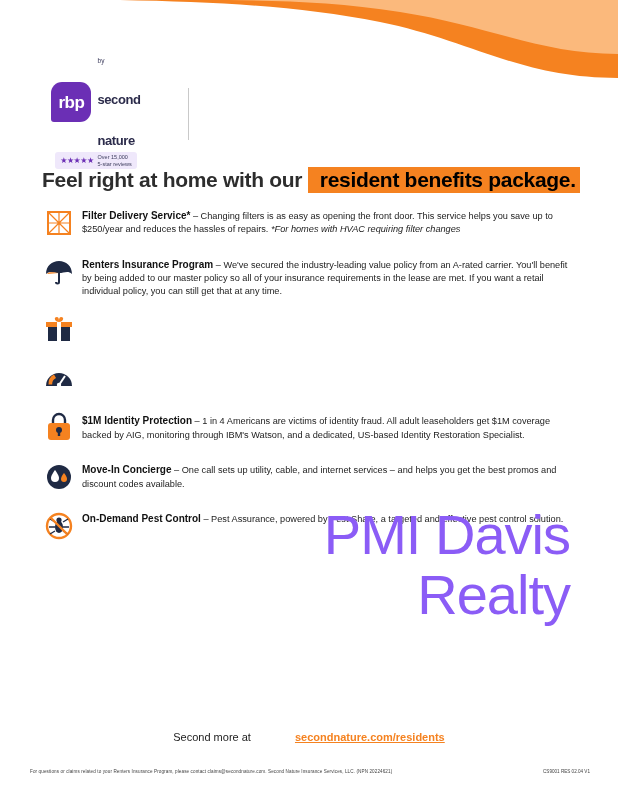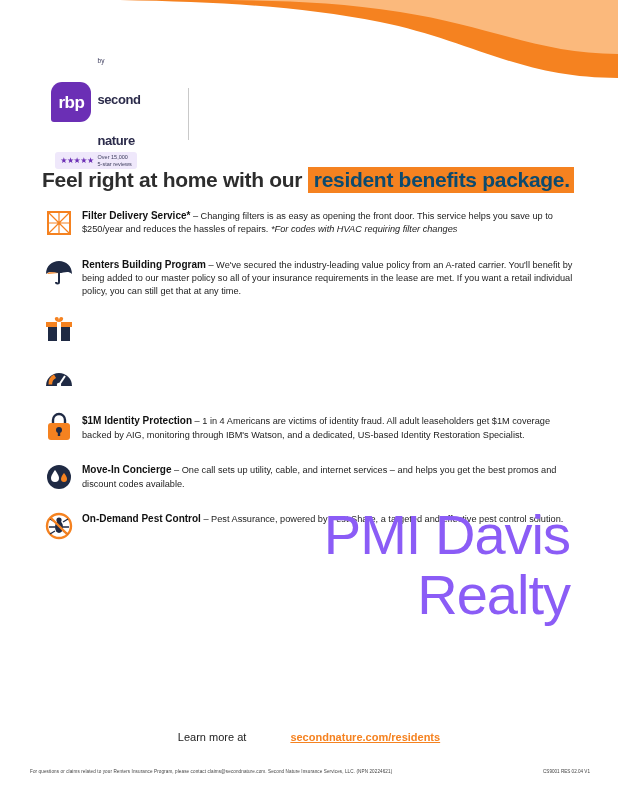--- a/index.html
+++ b/index.html
@@ -146,22 +146,22 @@
     position: absolute;
     top: 168px;
     left: 42px;
     font-size: 21px;
     font-weight: bold;
     color: #2d2d2d;
     letter-spacing: -0.3px;
   }
   .headline .hl {
     background: #f58220;
-    color: #0c4a6e;
-    padding: 1px 4px 2px 6px;
+    color: #000000;
+    padding: 1px 4px 2px 12px;
   }
 
   
   .benefits {
     position: absolute;
     top: 206px;
     left: 42px;
     width: 534px;
   }
   .benefit {
@@ -281,34 +281,34 @@
 
     <div class="benefit">
       <div class="bicon">
         <svg viewBox="0 0 34 34" width="34" height="34">
           <rect x="6" y="6" width="22" height="22" fill="none" stroke="#f58220" stroke-width="2"></rect>
           <path d="M6,6 L28,28 M28,6 L6,28 M17,6 L17,28 M6,17 L28,17" stroke="#f58220" stroke-width="1.2" fill="none"></path>
         </svg>
       </div>
       <div class="btext">
         <span class="btitle">Filter Delivery Service*</span><span> – Changing filters is as easy as opening the front door. This service helps you save up to $250/year and reduces the hassles of repairs.</span>
-        <span class="bnote">*For codes with HVAC requiring filter changes</span>
+        <span class="bnote">*For homes with HVAC requiring filter changes</span>
       </div>
     </div>
 
     <div class="benefit">
       <div class="bicon">
         <svg viewBox="0 0 34 34" width="34" height="34">
           <path d="M4,19 C4,11 10,6 17,6 C24,6 30,11 30,19 C26,15 22,18 17,18 C12,18 8,15 4,19 Z" fill="#1f2a44"></path>
           <path d="M17,18 L17,27 C17,29 14,29 14,27" stroke="#1f2a44" stroke-width="2" fill="none"></path>
           <path d="M5,19 C8,16 12,18 17,18" fill="#f58220"></path>
         </svg>
       </div>
       <div class="btext">
-        <span class="btitle">Renters Building Program</span><span> – We've secured the industry-leading value policy from an A-rated carrier. You'll benefit by being added to our master policy so all of your insurance requirements in the lease are met. If you want a retail individual policy, you can still get that at any time.</span>
+        <span class="btitle">Renters Insurance Program</span><span> – We've secured the industry-leading value policy from an A-rated carrier. You'll benefit by being added to our master policy so all of your insurance requirements in the lease are met. If you want a retail individual policy, you can still get that at any time.</span>
       </div>
     </div>
 
     <div class="benefit">
       <div class="bicon">
         <svg viewBox="0 0 34 34" width="34" height="34">
           <rect x="6" y="13" width="22" height="15" fill="#1f2a44"></rect>
           <rect x="4" y="9" width="26" height="5" fill="#f58220"></rect>
           <rect x="15" y="9" width="4" height="19" fill="#ffffff"></rect>
           <path d="M17,9 C13,9 11,4 15,4 C17,4 17,7 17,9 Z M17,9 C21,9 23,4 19,4 C17,4 17,7 17,9 Z" fill="#f58220"></path>
@@ -370,18 +370,18 @@
     </div>
 
   </div>
 
   <div class="watermark">
     <div>PMI Davis</div>
     <div>Realty</div>
   </div>
 
   <div class="learn">
-    <span>Learn more at </span><a href="#">secondnature.com/residents</a>
+    <span>Second more at </span><a href="#">secondnature.com/residents</a>
   </div>
   <div class="fineprint">For questions or claims related to your Renters Insurance Program, please contact claims@secondnature.com. Second Nature Insurance Services, LLC. (NPN 20224621)</div>
   <div class="docid">CS9001 RES 02.04 V1</div>
 
 </div>
 
 </body></html>

